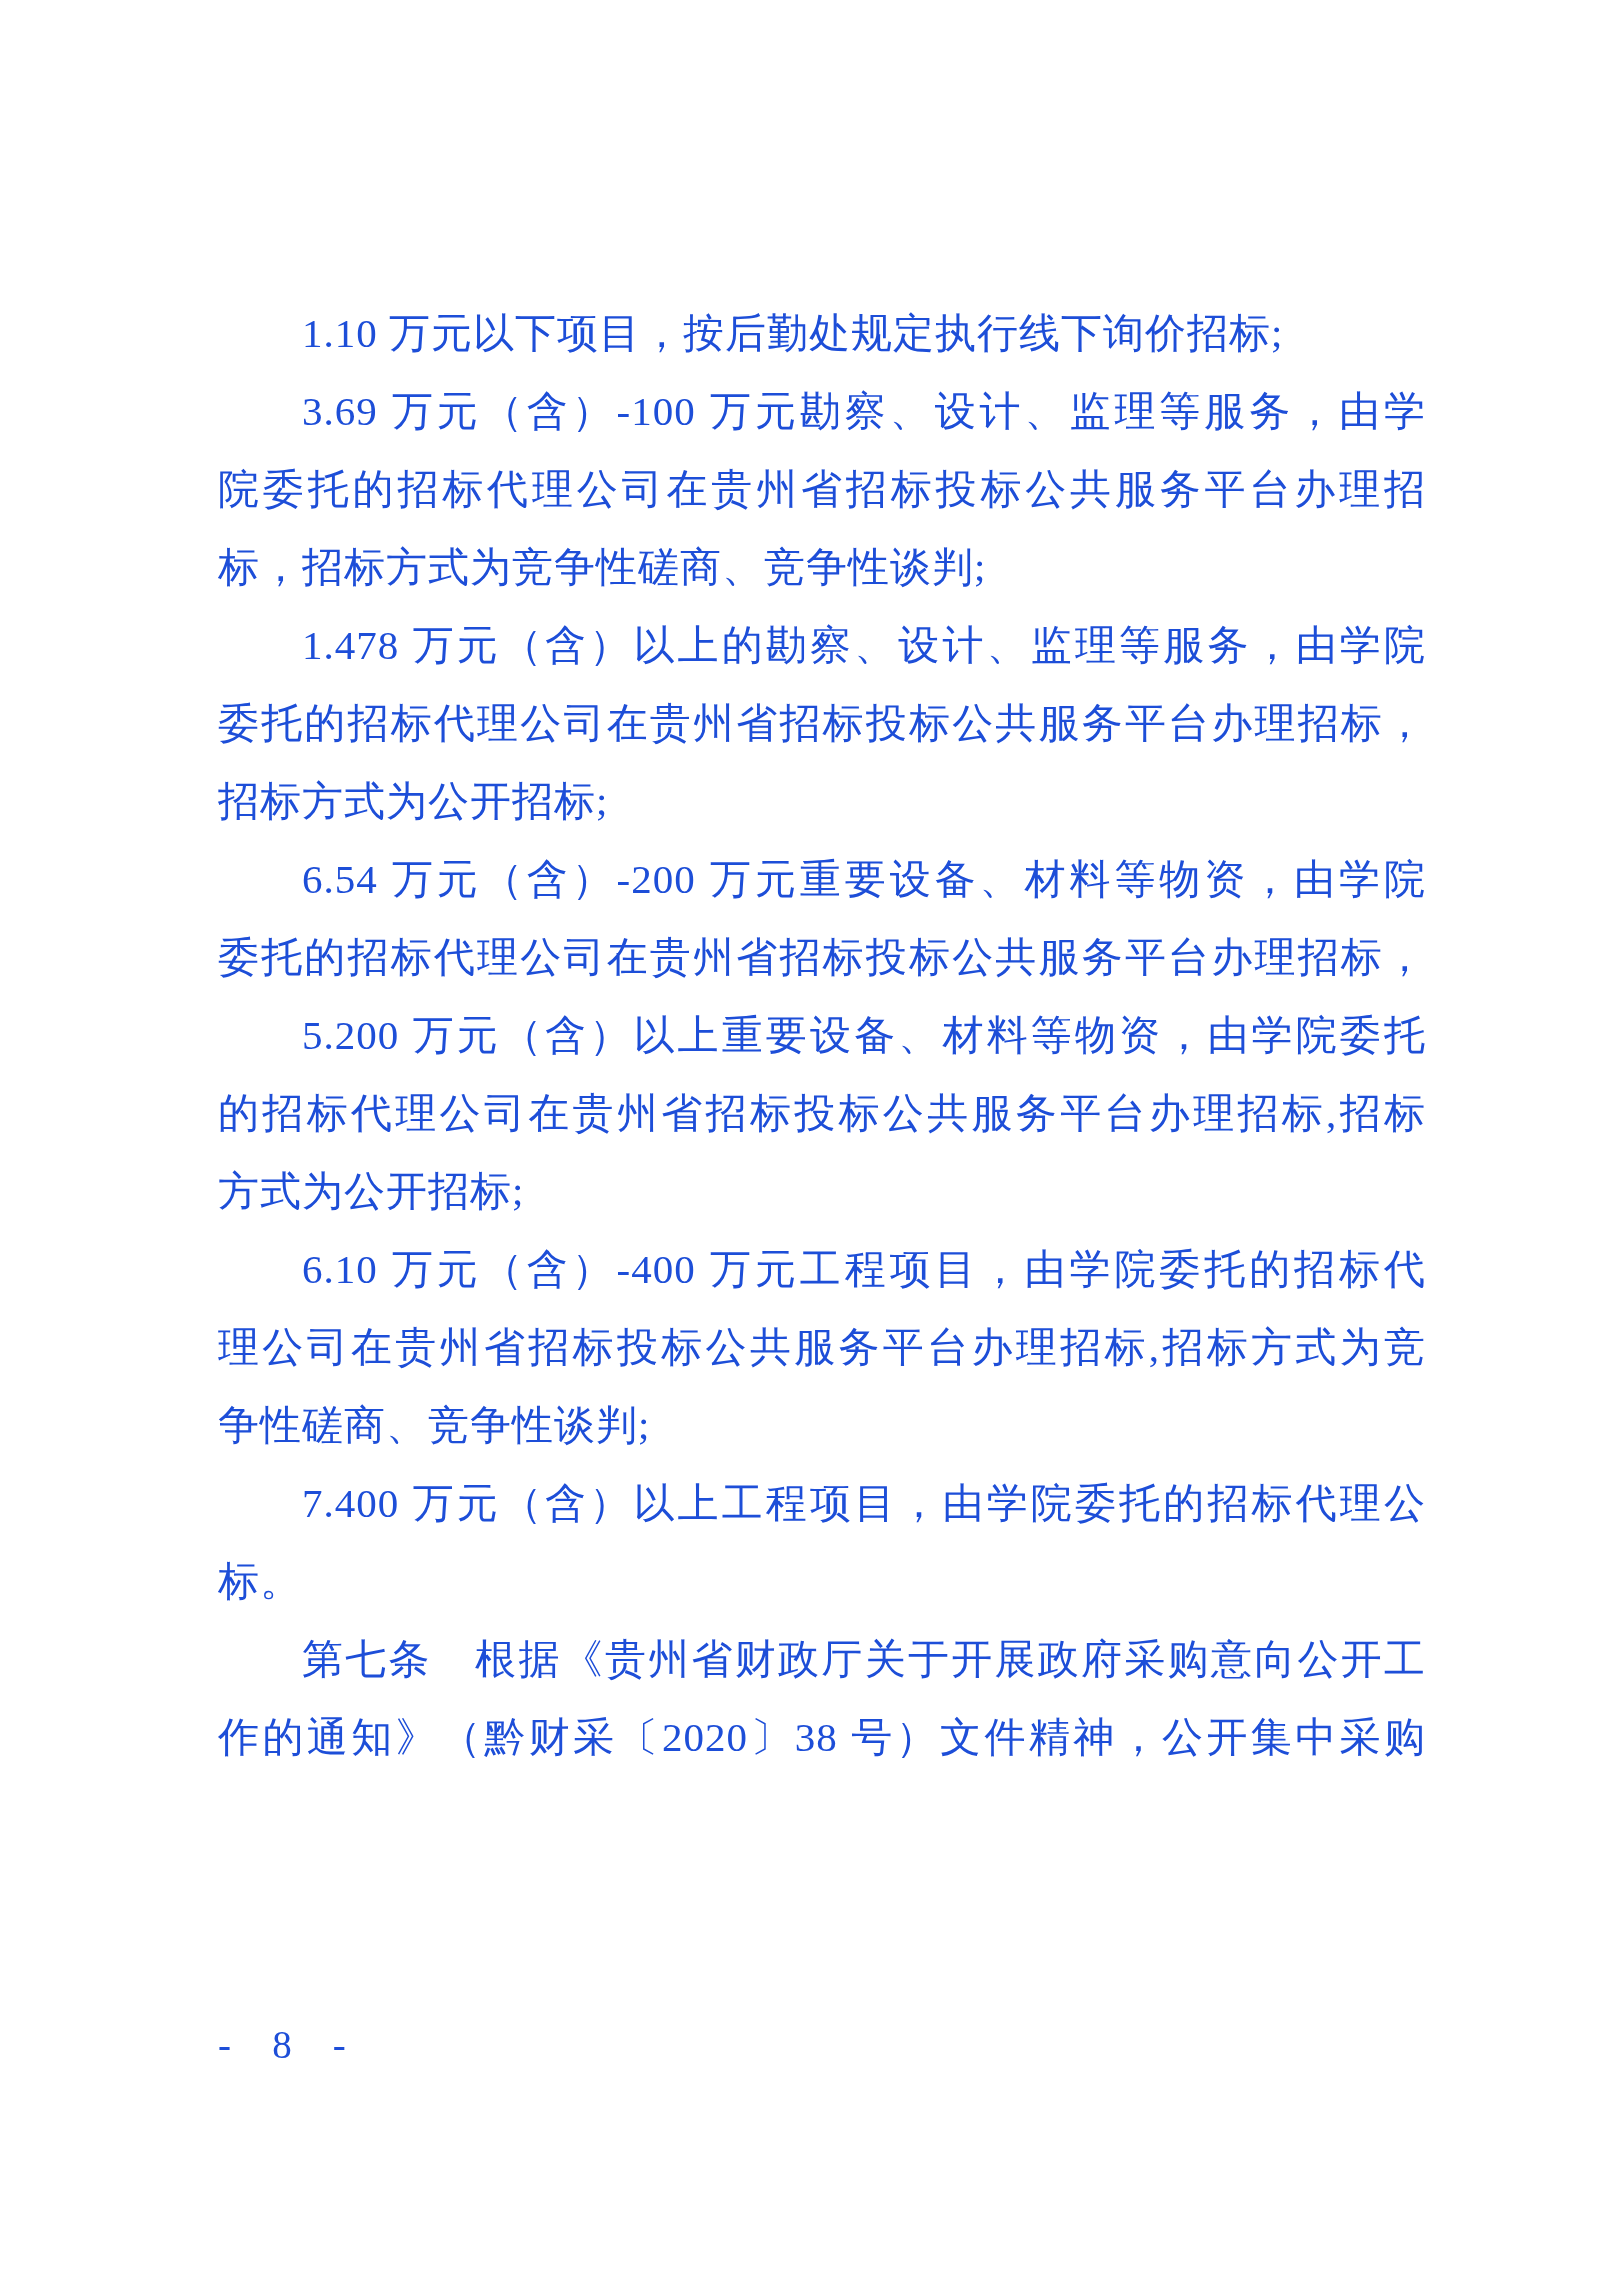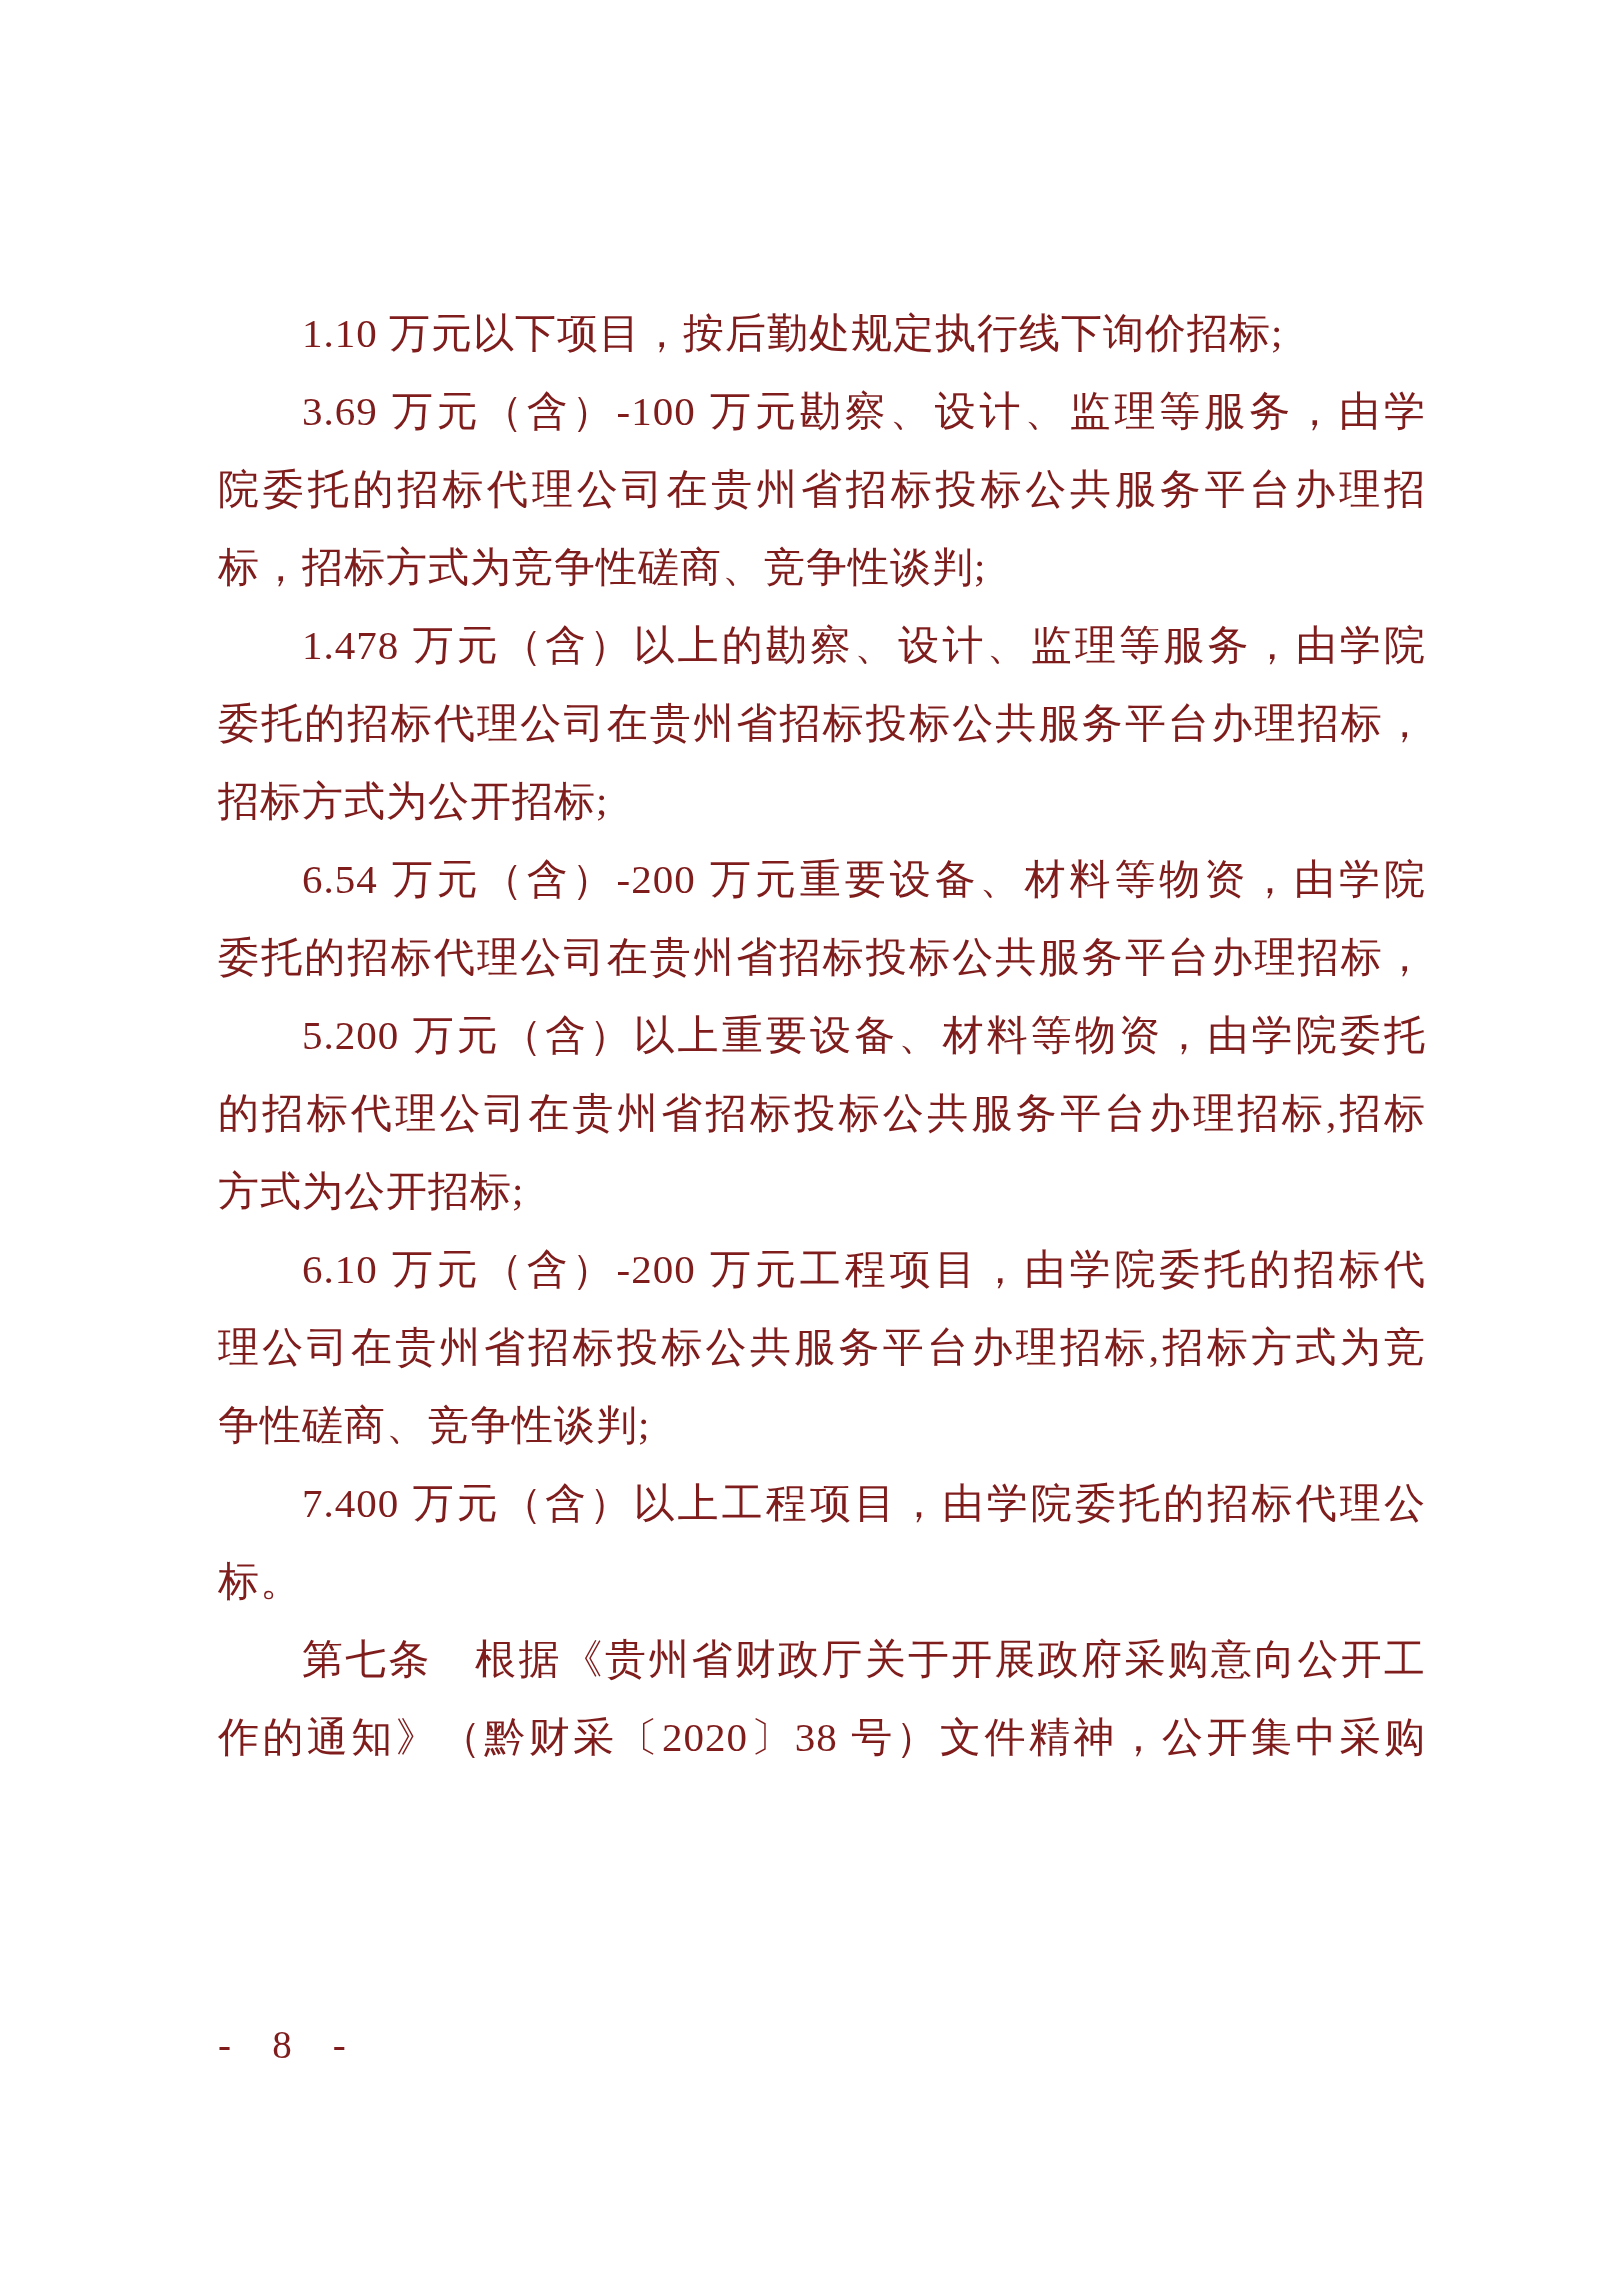--- a/index.html
+++ b/index.html
@@ -7,21 +7,21 @@
     padding: 0;
     background: #ffffff;
   }
   .page {
     position: relative;
     width: 1621px;
     height: 2293px;
     background: #ffffff;
     overflow: hidden;
     font-family: "Liberation Serif", "DejaVu Serif", serif;
-    color: #7f1d1d;
+    color: #1d4ed8;
   }
   .doc-body {
     position: absolute;
     left: 218px;
     top: 294px;
     width: 1208px;
     font-size: 41px;
     line-height: 78px;
     letter-spacing: 1px;
   }
@@ -60,21 +60,21 @@
       <div class="line jfull">院委托的招标代理公司在贵州省招标投标公共服务平台办理招</div>
       <div class="line">标，招标方式为竞争性磋商、竞争性谈判;</div>
       <div class="line jfull indent">1.478 万元（含）以上的勘察、设计、监理等服务，由学院</div>
       <div class="line jfull">委托的招标代理公司在贵州省招标投标公共服务平台办理招标，</div>
       <div class="line">招标方式为公开招标;</div>
       <div class="line jfull indent">6.54 万元（含）-200 万元重要设备、材料等物资，由学院</div>
       <div class="line jfull">委托的招标代理公司在贵州省招标投标公共服务平台办理招标，</div>
       <div class="line jfull indent">5.200 万元（含）以上重要设备、材料等物资，由学院委托</div>
       <div class="line jfull">的招标代理公司在贵州省招标投标公共服务平台办理招标,招标</div>
       <div class="line">方式为公开招标;</div>
-      <div class="line jfull indent">6.10 万元（含）-200 万元工程项目，由学院委托的招标代</div>
+      <div class="line jfull indent">6.10 万元（含）-400 万元工程项目，由学院委托的招标代</div>
       <div class="line jfull">理公司在贵州省招标投标公共服务平台办理招标,招标方式为竞</div>
       <div class="line">争性磋商、竞争性谈判;</div>
       <div class="line jfull indent">7.400 万元（含）以上工程项目，由学院委托的招标代理公</div>
       <div class="line">标。</div>
       <div class="line jfull indent"><span class="bold">第七条</span>　根据《贵州省财政厅关于开展政府采购意向公开工</div>
       <div class="line jfull">作的通知》（黔财采〔2020〕38 号）文件精神，公开集中采购</div>
     </div>
   <div class="footer">- 8 -</div>
 </div>
 

